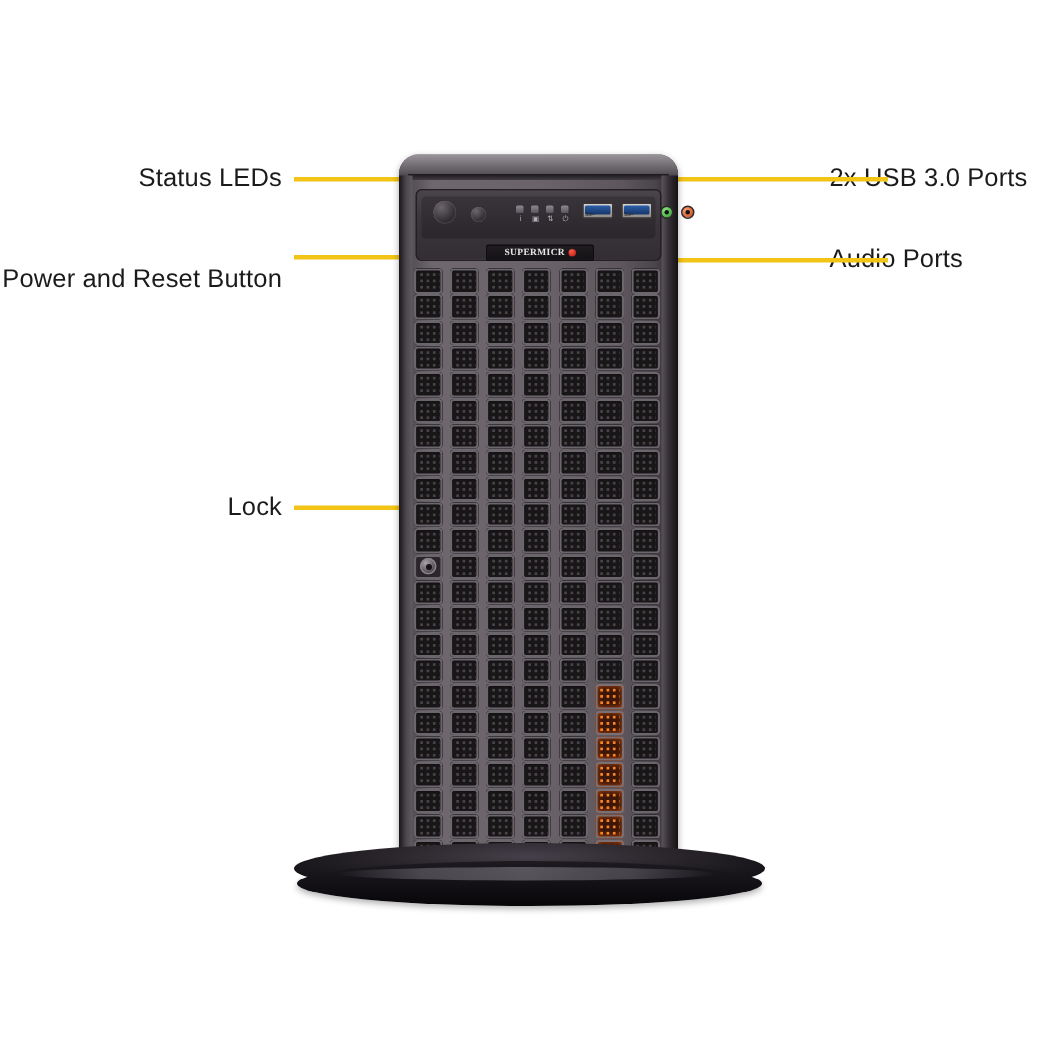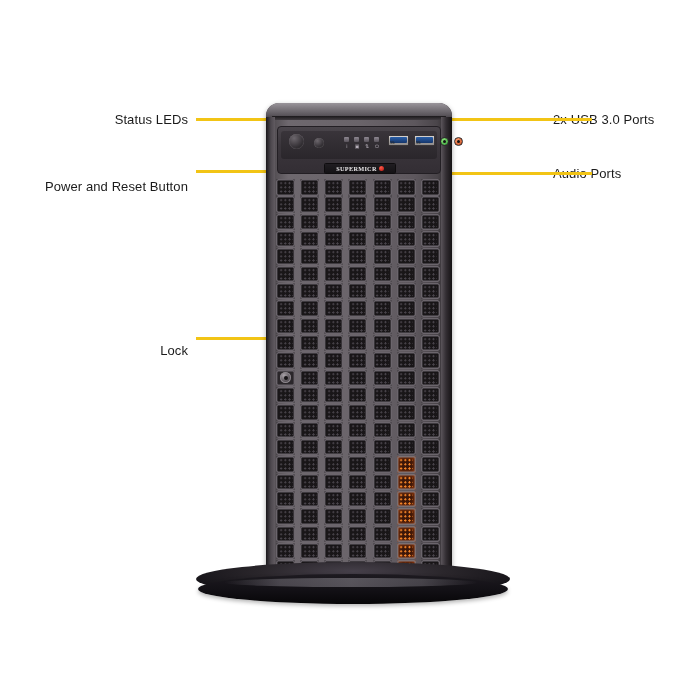--- a/index.html
+++ b/index.html
@@ -1,20 +1,20 @@
 <!DOCTYPE html>
 <html><head>
 <meta charset="utf-8">
 <style>
   html,body{margin:0;padding:0;background:#ffffff;}
   body{width:700px;height:700px;position:relative;overflow:hidden;
        font-family:"Liberation Sans",sans-serif;-webkit-font-smoothing:antialiased;}
 
   
-  .callout-label{position:absolute;font-size:13px;color:#1b1b1b;white-space:nowrap;letter-spacing:.1px;}
+  .callout-label{position:absolute;font-size:17px;color:#1b1b1b;white-space:nowrap;letter-spacing:.1px;}
   .cl-left{text-align:right;transform:translate(-100%,-50%);}
   .cl-right{text-align:left;transform:translate(0,-50%);}
   .leader{position:absolute;background:#f2c415;}
   .leader-h{height:2.5px;}
   .leader-v{width:2.5px;}
   .leader-dot{position:absolute;width:13px;height:13px;border-radius:50%;
        background:radial-gradient(circle at 35% 32%,#ffe277 0%,#f6c51a 48%,#d9a505 100%);
        transform:translate(-50%,-50%);box-shadow:0 0 1px rgba(0,0,0,.45);}
 
   
@@ -124,21 +124,21 @@
     <div class="callout-label cl-right" style="left: 553px; top: 119px;">2x USB 3.0 Ports</div>
     <div class="leader leader-h" style="left: 500px; top: 118px; width: 92px;"></div>
     <div class="leader leader-v" style="left: 388px; top: 119px; height: 27px;"></div>
     <div class="leader leader-h" style="left: 389px; top: 118px; width: 111px;"></div>
     <div class="leader-dot" style="left: 389px; top: 146px;"></div>
     <div class="callout-label cl-right" style="left: 553px; top: 173px;">Audio Ports</div>
     <div class="leader leader-h" style="left: 448px; top: 172px; width: 144px;"></div>
     <div class="leader leader-v" style="left: 420px; top: 150px; height: 23px;"></div>
     <div class="leader leader-h" style="left: 421px; top: 172px; width: 27px;"></div>
     <div class="leader-dot" style="left: 421px; top: 150px;"></div>
-    <div class="callout-label cl-left" style="left: 188px; top: 350px;">Lock</div>
+    <div class="callout-label cl-left" style="left: 188px; top: 338px;">Lock</div>
     <div class="leader leader-h" style="left: 196px; top: 337px; width: 96px;"></div>
     <div class="leader-dot" style="left: 292px; top: 338px;"></div>
   </div>
 
 <div id="tower">
   <div class="chassis-body"></div>
   <div class="chassis-top"></div>
   <div class="chassis-edge-l"></div>
   <div class="chassis-edge-r"></div>
 

